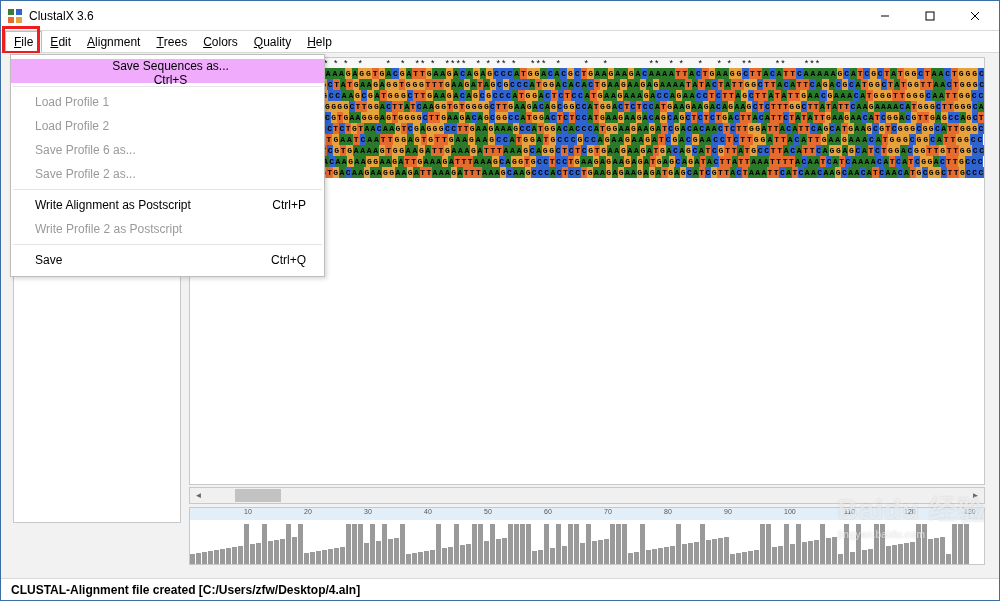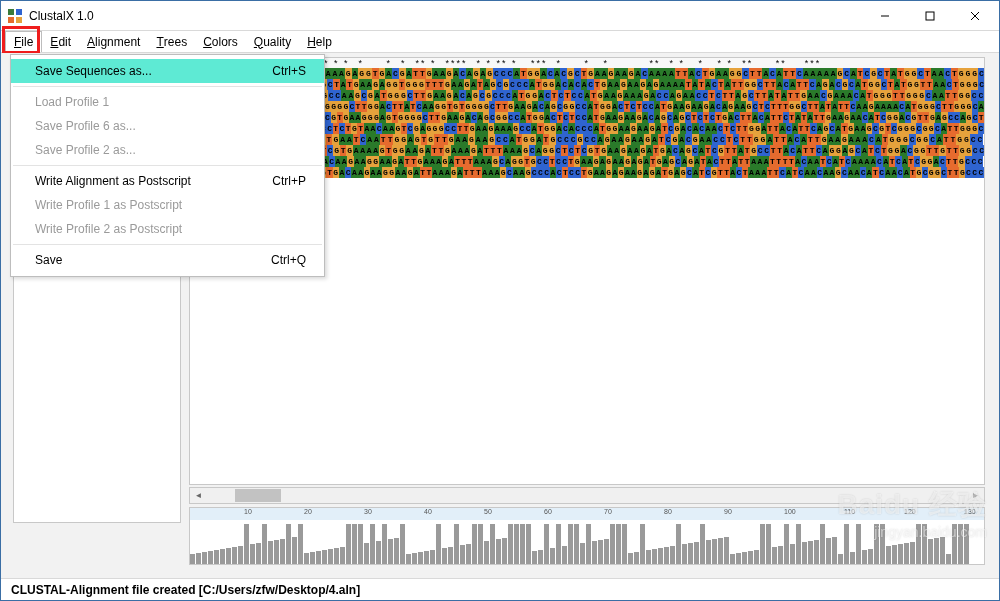--- a/index.html
+++ b/index.html
@@ -24,21 +24,21 @@
     left: 10px;
     width: 315px;
     background: #fff;
     border: 1px solid #bdbdbd;
     box-shadow: 2px 2px 4px rgba(0,0,0,0.15);
     z-index: 100;
     padding: 4px 0;
   }
   .dd-item { display: flex; align-items: center; height: 24px; padding: 0 18px 0 24px; font-size: 12px; color: #000; justify-content: space-between; position: relative; }
   .dd-item.disabled { color: #9a9a9a; }
-  .dd-item.highlight { background: #5eead4; }
+  .dd-item.highlight { background: #f0abfc; flex-direction: column; }
   .dd-sep { height: 1px; background: #e3e3e3; margin: 3px 2px; }
 
   .content-area { flex: 1; background: #f2f2f2; position: relative; }
   .names-panel {
     position: absolute; left: 12px; top: 4px; width: 168px; height: 466px;
     background: #fff; border: 1px solid #c8c8c8;
   }
   .align-panel {
     position: absolute; left: 188px; top: 4px; right: 14px; height: 428px;
     background: #fff; border: 1px solid #c8c8c8; overflow: hidden;
@@ -74,37 +74,37 @@
   .hist-row { position: absolute; left: 0; right: 0; bottom: 0; top: 12px; }
   .hist-bar { position: absolute; bottom: 0; width: 5px; background: #9a9a9a; }
 
   .statusbar { height: 22px; background: #fff; display: flex; align-items: center; padding: 0 10px; font-size: 12px; font-weight: bold; border-top: 1px solid #d9d9d9; }
 
   .watermark {
     position: absolute; right: 12px; bottom: 38px; font-size: 28px; font-weight: bold;
     color: rgba(255,255,255,0.55); letter-spacing: 1px; text-shadow: 0 0 2px rgba(0,0,0,0.15);
     pointer-events: none;
   }
-  .watermark small { display: block; font-size: 14px; font-weight: normal; text-align: right; letter-spacing: 0; }
+  .watermark small { display: block; font-size: 10px; font-weight: bold; text-align: left; letter-spacing: 0; }
 </style>
 </head>
 <body>
 
 <div class="window">
 
   <div class="titlebar">
     <span class="app-icon">
       <svg width="16" height="16">
           <rect x="1" y="1" width="6" height="6" fill="#3a7a3a"></rect>
           <rect x="9" y="1" width="6" height="6" fill="#2f64d0"></rect>
           <rect x="1" y="9" width="6" height="6" fill="#e66b2e"></rect>
           <rect x="9" y="9" width="6" height="6" fill="#e6a23c"></rect>
         </svg>
     </span>
-    <span class="title">ClustalX 1.0</span>
+    <span class="title">ClustalX 3.6</span>
     <span class="spacer"></span>
     <div class="win-btns">
       <div class="win-btn">
           <svg width="10" height="10">
             <line x1="1" y1="5" x2="9" y2="5" stroke="#000"></line>
           </svg>
         </div>
       <div class="win-btn">
           <svg width="10" height="10">
             <rect x="1" y="1" width="8" height="8" fill="none" stroke="#000"></rect>
@@ -135,35 +135,35 @@
       <div class="dd-item highlight">
         <span>Save Sequences as...</span>
         <span>Ctrl+S</span>
       </div>
       <div class="dd-sep"></div>
       <div class="dd-item disabled">
         <span>Load Profile 1</span>
         <span></span>
       </div>
       <div class="dd-item disabled">
+        <span>Load Profile 2</span>
+        <span></span>
+      </div>
+      <div class="dd-item disabled">
         <span>Save Profile 6 as...</span>
         <span></span>
       </div>
       <div class="dd-item disabled">
         <span>Save Profile 2 as...</span>
         <span></span>
       </div>
       <div class="dd-sep"></div>
       <div class="dd-item">
         <span>Write Alignment as Postscript</span>
         <span>Ctrl+P</span>
-      </div>
-      <div class="dd-item disabled">
-        <span>Write Profile 1 as Postscript</span>
-        <span></span>
       </div>
       <div class="dd-item disabled">
         <span>Write Profile 2 as Postscript</span>
         <span></span>
       </div>
       <div class="dd-sep"></div>
       <div class="dd-item">
         <span>Save</span>
         <span>Ctrl+Q</span>
       </div>

